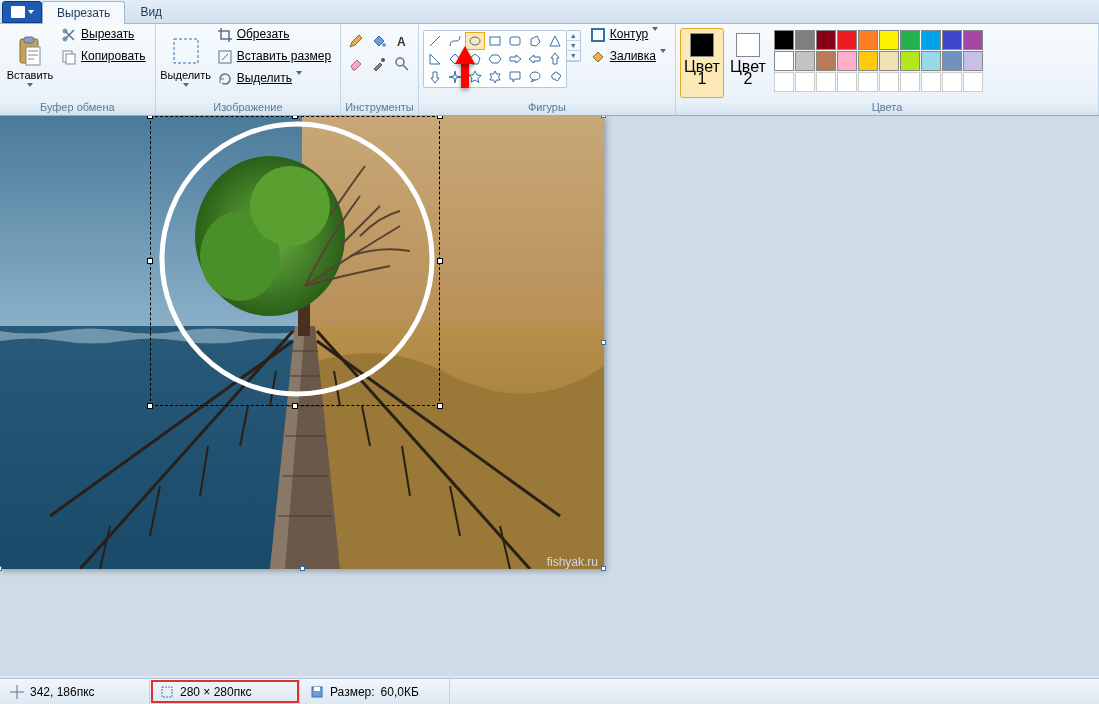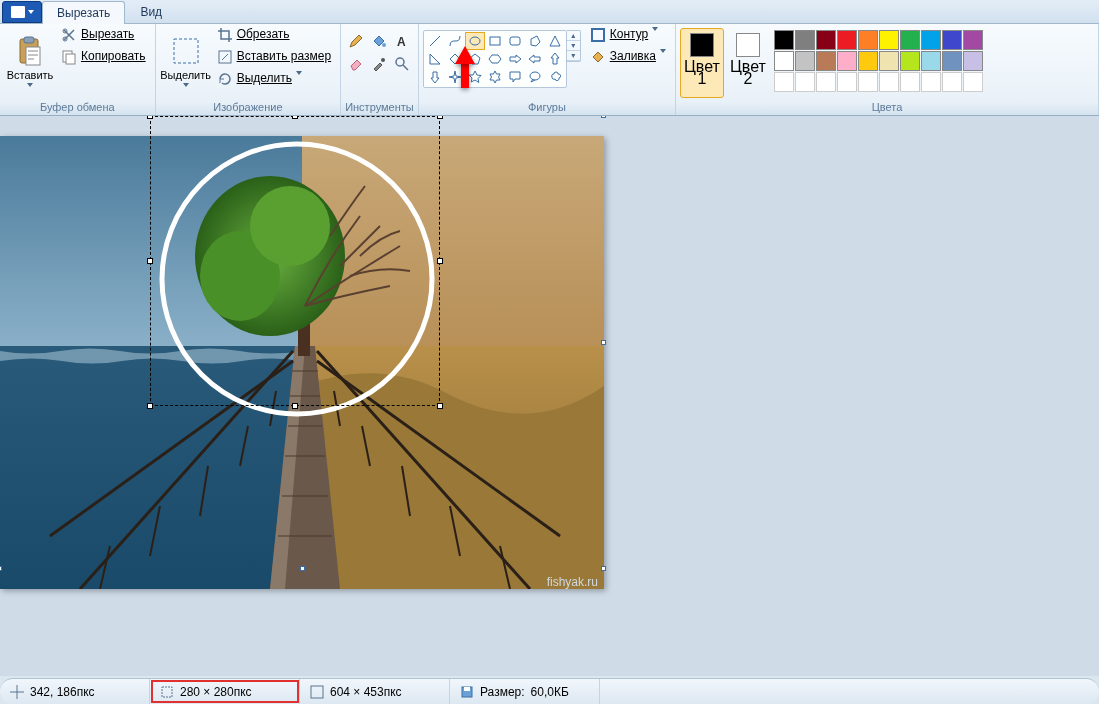--- a/index.html
+++ b/index.html
@@ -60,30 +60,30 @@
   .cur-c.sel{background:#fde8b8;border-color:#e8a820;}
   .cur-c .sw{width:24px;height:24px;border:1px solid #888;}
   .cur-c .lbl{font-size:16px;text-align:center;margin-top:4px;line-height:12px;}
   
   .palette{display:grid;grid-template-columns:repeat(10,20px);grid-auto-rows:20px;gap:1px;padding:4px 4px 0 4px;}
   .palette .p{border:1px solid #888;cursor:default;}
   .palette .p.empty{background:#fff;border:1px solid #ccc;}
   
   
   .workarea{position:relative;background:#cfdbe7;height:560px;overflow:hidden;}
-  .canvas-shadow{position:absolute;left:0;top:0;width:604px;height:453px;background:#fff;box-shadow:2px 2px 6px rgba(0,0,0,.3);margin-top:20px;}
+  .canvas-shadow{position:absolute;left:0;top:0;width:604px;height:453px;background:#fff;box-shadow:2px 2px 6px rgba(0,0,0,.3);}
   .sel-box{position:absolute;left:150px;top:0;width:290px;height:290px;border:1px dashed #000;}
   .sel-box .h{position:absolute;width:6px;height:6px;background:#fff;border:1px solid #000;}
   .sel-box .h.tl{left:-4px;top:-4px;} .sel-box .h.tm{left:calc(50% - 3px);top:-4px;} .sel-box .h.tr{right:-4px;top:-4px;}
   .sel-box .h.ml{left:-4px;top:calc(50% - 3px);} .sel-box .h.mr{right:-4px;top:calc(50% - 3px);}
   .sel-box .h.bl{left:-4px;bottom:-4px;} .sel-box .h.bm{left:calc(50% - 3px);bottom:-4px;} .sel-box .h.br{right:-4px;bottom:-4px;}
   .ch{position:absolute;width:5px;height:5px;background:#fff;border:1px solid #3a6ea5;}
   
   
-  .status{position:absolute;bottom:0;left:0;right:0;height:26px;background:linear-gradient(#f1f6fb,#dde8f2);border-top:1px solid #b0c4d8;display:flex;align-items:flex-start;border-radius:13px;}
+  .status{position:absolute;bottom:0;left:0;right:0;height:26px;background:linear-gradient(#f1f6fb,#dde8f2);border-top:1px solid #b0c4d8;display:flex;align-items:flex-start;}
   .status .cell{display:flex;align-items:center;gap:6px;padding:0 10px;height:100%;border-right:1px solid #c3d4e4;white-space:nowrap;min-width:150px;}
   .status .cell.hl{outline:2px solid #e03030;outline-offset:-3px;}
   .status .ic{width:14px;height:14px;}
   
   svg{display:block;}
 </style>
 </head>
 <body>
 
 <div class="titlebar">
@@ -510,25 +510,19 @@
     <span>342, 186пкс</span>
   </div>
   <div class="cell hl">
     <svg class="ic" viewBox="0 0 14 14">
         <rect x="2" y="2" width="10" height="10" fill="none" stroke="#5a7490" stroke-dasharray="2 1"></rect>
       </svg>
     <span>280 × 280пкс</span>
   </div>
   <div class="cell">
     <svg class="ic" viewBox="0 0 14 14">
-        <rect x="1" y="1" width="12" height="12" fill="none" stroke="#5a7490"></rect>
-      </svg>
-    <span>604 × 453пкс</span>
-  </div>
-  <div class="cell">
-    <svg class="ic" viewBox="0 0 14 14">
         <rect x="2" y="2" width="10" height="10" fill="#6aa0d8" stroke="#3a6ea5"></rect>
         <rect x="4" y="2" width="6" height="4" fill="#fff"></rect>
       </svg>
     <span>Размер:</span>
     <span>60,0КБ</span>
   </div>
 </div>
 
 </body></html>

